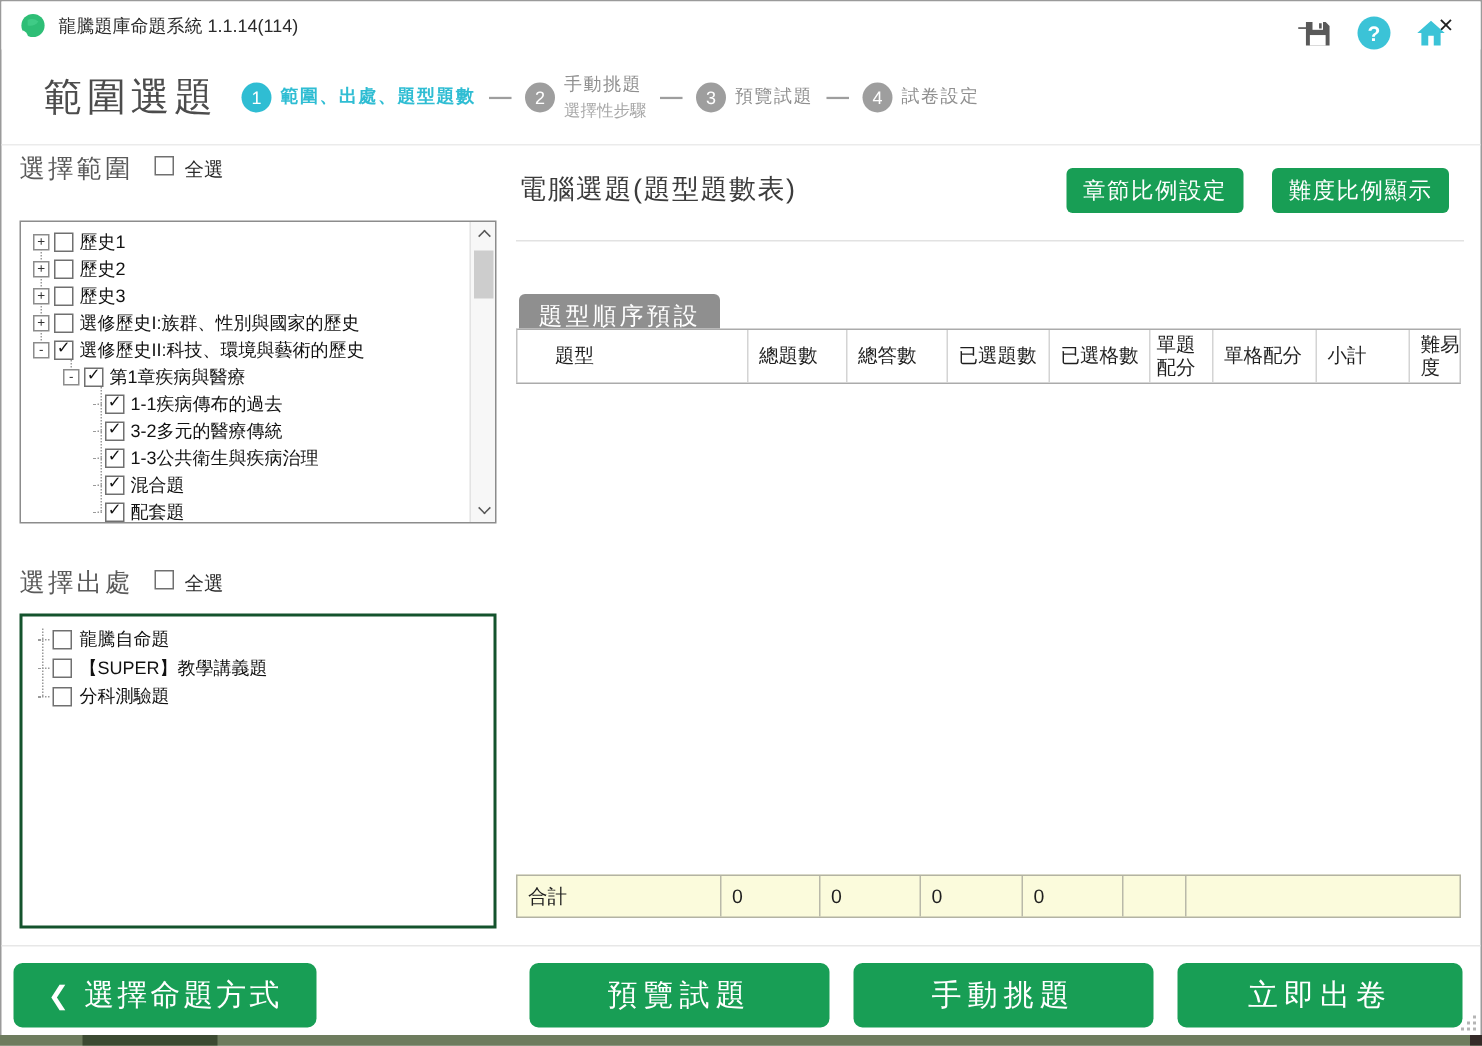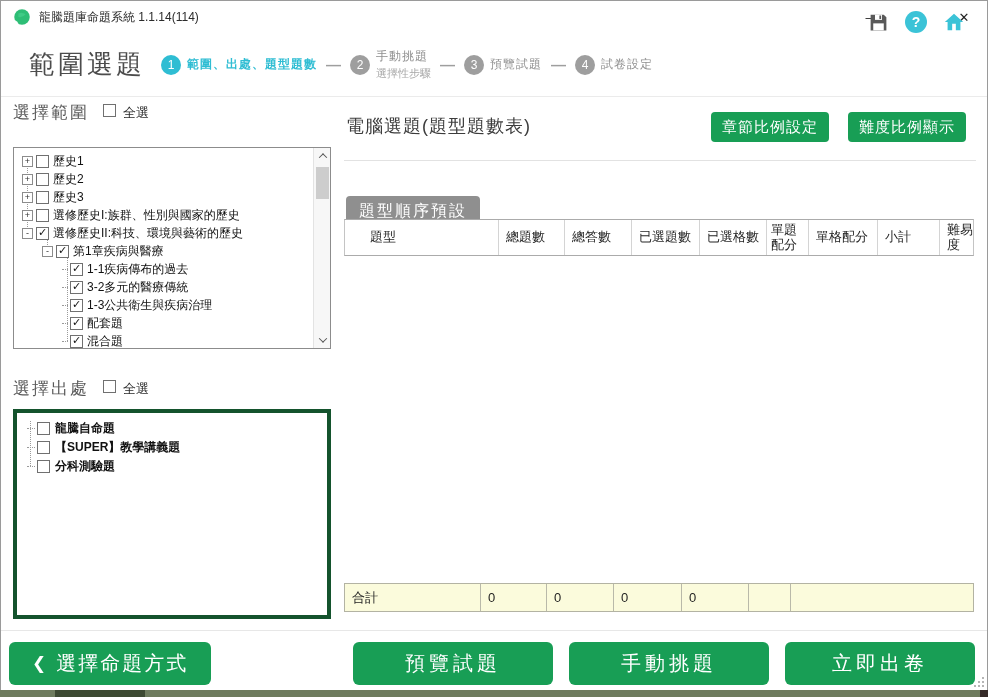--- a/index.html
+++ b/index.html
@@ -63,21 +63,21 @@
   
   .sbar { position:absolute; right:0; top:0; bottom:0; width:17px; background:#f7f7f7; border-left:1px solid #e3e3e3; }
   .sbar .arrow { position:absolute; left:0; width:17px; height:16px; display:flex; align-items:center; justify-content:center; }
   .sbar .arrow.up { top:0; } .sbar .arrow.down { bottom:0; }
   .chev { width:6px; height:6px; border-left:1.5px solid #555; border-top:1.5px solid #555; }
   .chev.up { transform:rotate(45deg) translate(1px,1px); }
   .chev.down { transform:rotate(225deg) translate(1px,1px); }
   .sbar .thumb { position:absolute; left:2px; top:19px; width:13px; height:32px; background:#cdcdcd; }
 
   .source-title-row { position:absolute; left:0; top:276px; }
-  .source-box { position:absolute; left:0; top:308px; width:318px; height:210px; border:4px solid #14532d; background:#fff;font-weight:bold; }
+  .source-box { position:absolute; left:0; top:308px; width:318px; height:210px; border:2px solid #14532d; background:#fff; }
   .src-inner { position:absolute; left:0; top:6px; right:2px; }
   .src-row { display:flex; align-items:center; height:19px; font-size:12px; color:#111; padding-left:10px; white-space:nowrap; }
   .src-row .stub { width:8px; }
   .src-row .lbl { margin-left:5px; }
 
   
   .right-panel { position:absolute; left:343px; top:105px; width:630px; }
   .rp-titlerow { position:relative; height:46px; }
   .rp-title { position:absolute; left:2px; top:8px; font-size:18px; color:#3c3c3c; letter-spacing:1px; }
   .btn-green-sm { position:absolute; top:6px; height:30px; background:#189e55; color:#fff; border:none; border-radius:4px; font-size:15px; padding:0 11px; letter-spacing:1px; font-family:inherit;text-align:center; }
@@ -228,26 +228,26 @@
           <span class="lbl">3-2多元的醫療傳統</span>
         </div>
         <div class="tree-row d2">
           <span class="stub"></span>
           <span class="cb checked"></span>
           <span class="lbl">1-3公共衛生與疾病治理</span>
         </div>
         <div class="tree-row d2">
           <span class="stub"></span>
           <span class="cb checked"></span>
+          <span class="lbl">混合題</span>
+        </div>
+        <div class="tree-row d2">
+          <span class="stub"></span>
+          <span class="cb checked"></span>
           <span class="lbl">配套題</span>
-        </div>
-        <div class="tree-row d2">
-          <span class="stub"></span>
-          <span class="cb checked"></span>
-          <span class="lbl">混合題</span>
         </div>
       </div>
       <div class="sbar">
         <div class="arrow up">
             <span class="chev up"></span>
           </div>
         <div class="thumb"></div>
         <div class="arrow down">
             <span class="chev down"></span>
           </div>

